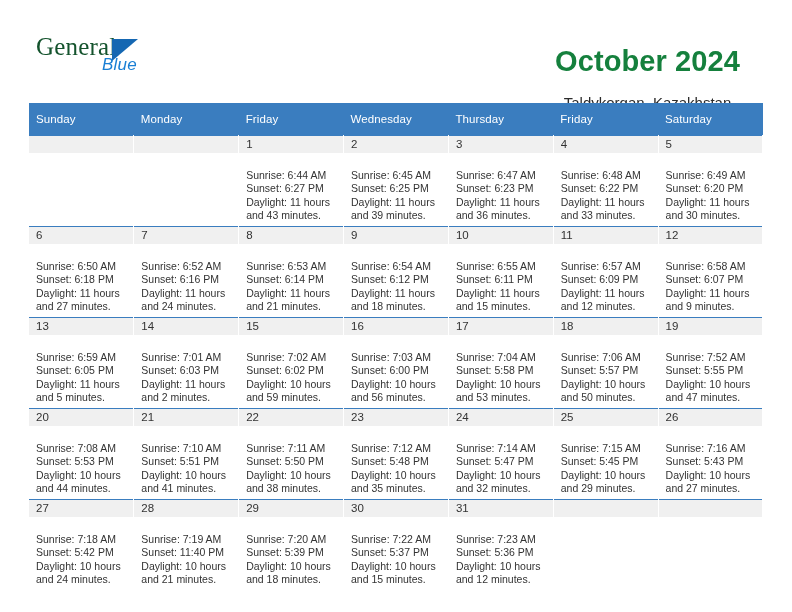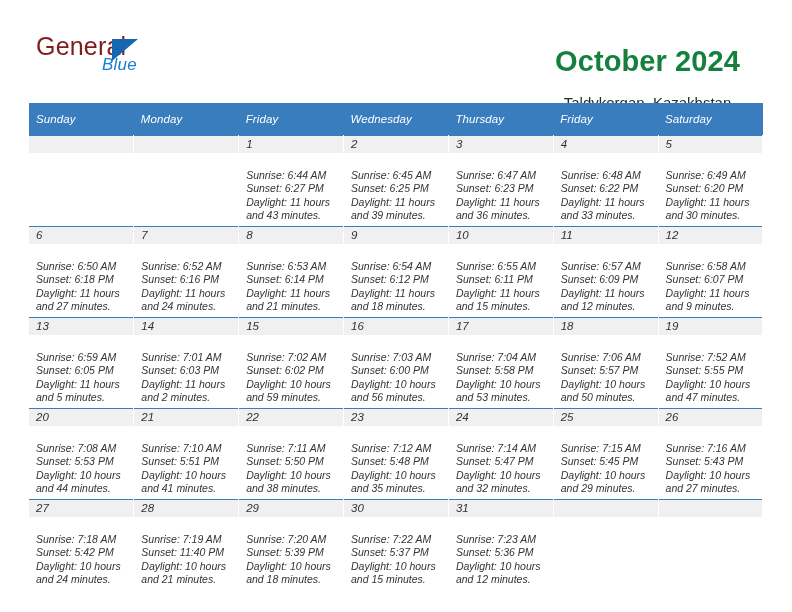--- a/index.html
+++ b/index.html
@@ -40,22 +40,22 @@
     height: 56px;
     line-height: 1;
     user-select: none;
   }
   .brand-general {
     position: absolute;
     left: 0;
     top: 0;
     font-size: 25px;
     letter-spacing: 0.2px;
-    color: #7f1d1d;
-    font-family: Liberation Sans, sans-serif;
+    color: #14532d;
+    font-family: Liberation Serif, serif;
   }
   .brand-triangle {
     position: absolute;
     left: 76px;
     top: 5px;
     width: 0;
     height: 0;
     border-left: 26px solid #1567b2;
     border-bottom: 22px solid transparent;
   }
@@ -94,21 +94,20 @@
   }
 
   
   .calendar {
     position: absolute;
     left: 29px;
     top: 103px;
     width: 734px;
     border-collapse: collapse;
     table-layout: fixed;
-    font-style: italic;
   }
   .calendar col { width: 104.857px; }
 
   thead th {
     background: #3a7dbf;
     color: #ffffff;
     font-size: 11.5px;
     font-weight: normal;
     text-align: left;
     padding: 6px 0 6px 7px;

